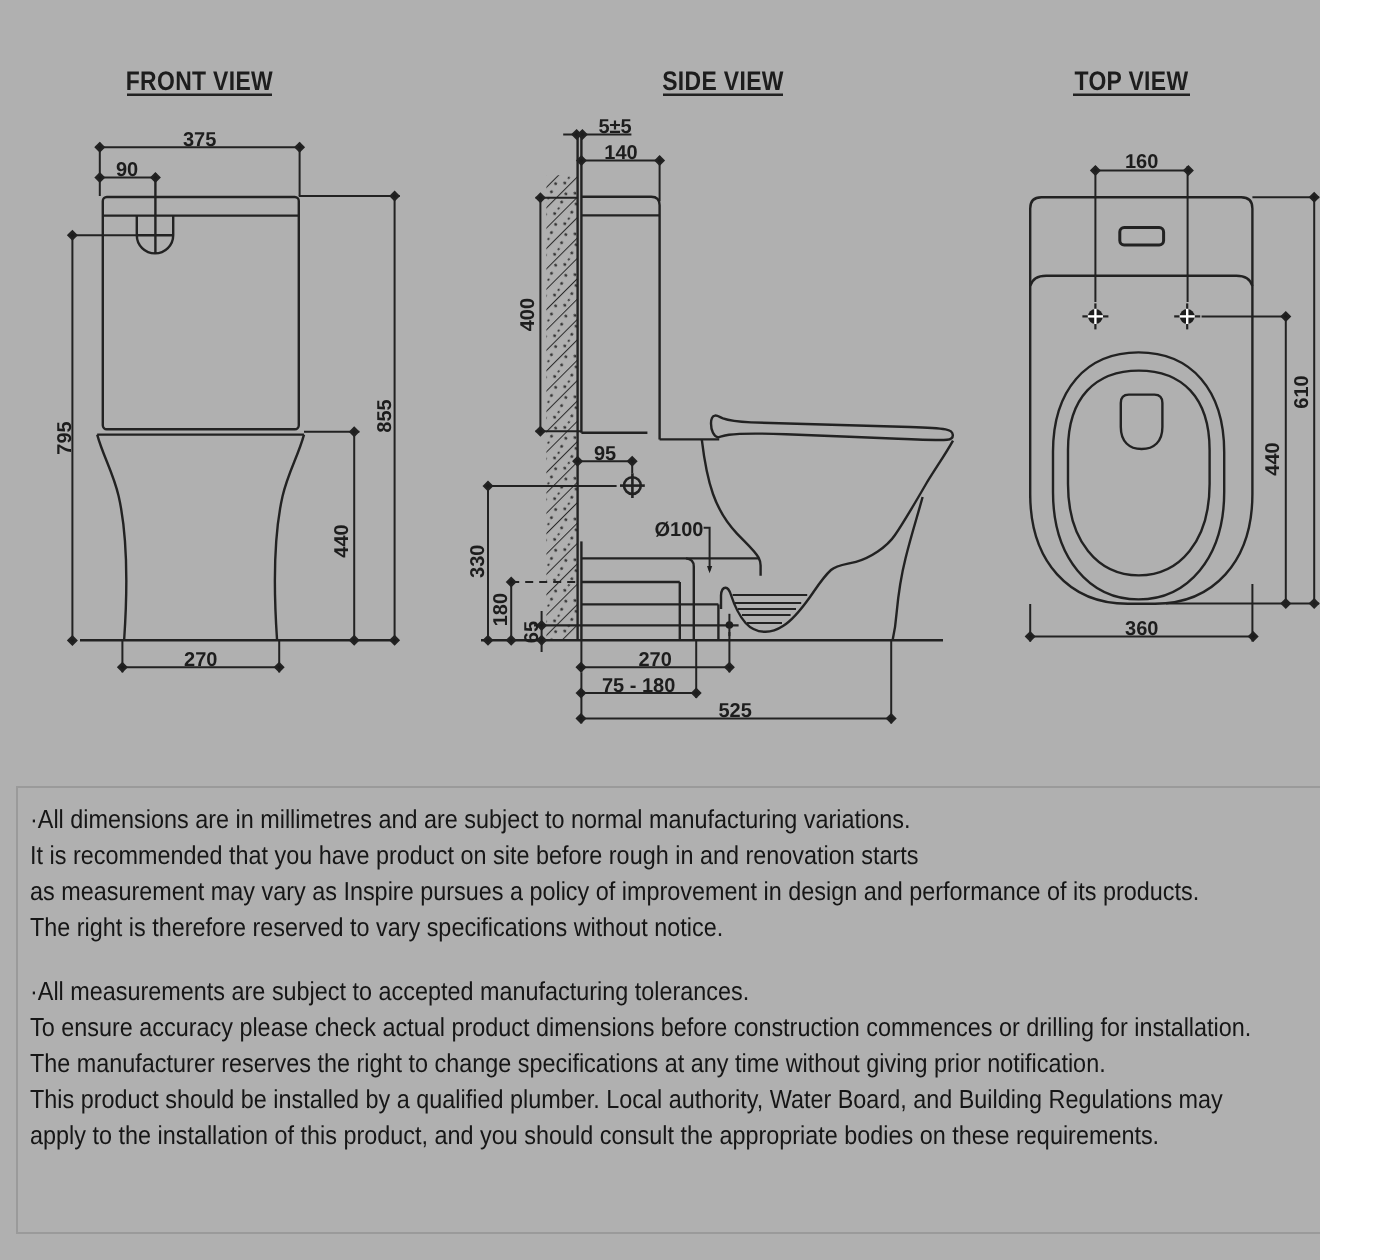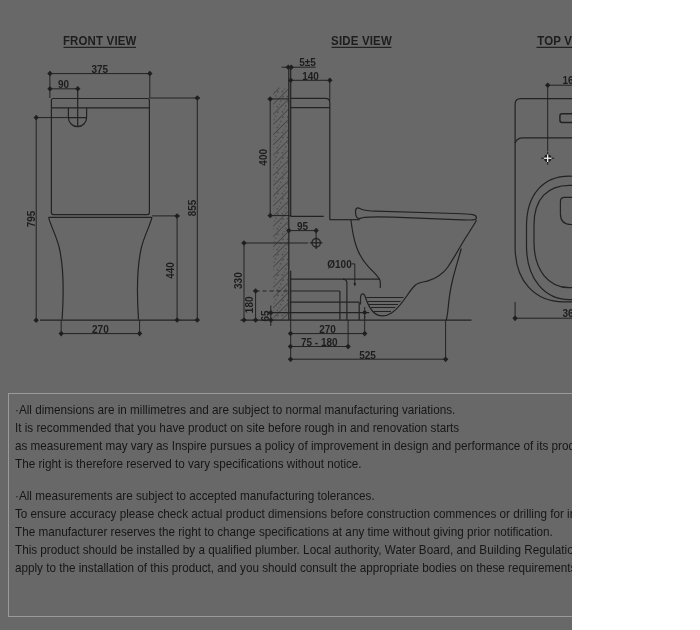--- a/index.html
+++ b/index.html
@@ -1,16 +1,16 @@
 <!DOCTYPE html>
 <html><head>
 <meta charset="utf-8">
 <style>
 html,body{margin:0;padding:0;background:#fff;}
-#page{position:relative;filter:grayscale(1);width:572px;height:630px;background:#ef4444;font-family:"Liberation Sans",sans-serif;overflow:hidden;}
+#page{position:relative;filter:grayscale(1);width:660px;height:630px;background:#84cc16;font-family:"Liberation Sans",sans-serif;overflow:hidden;}
 svg{position:absolute;left:0;top:0;opacity:0.999;}
 svg text{font-family:"Liberation Sans",sans-serif;fill:#1d1d1d;opacity:0.999;}
 .dim{font-size:10px;font-weight:bold;}
 .ttl{font-size:13.5px;font-weight:bold;letter-spacing:0.2px;}
 #notes{position:absolute;left:8px;top:393px;width:682px;height:222px;border:1px solid #9a9a9a;}
 .np{position:absolute;left:15px;opacity:0.999;font-size:13px;line-height:18px;color:#161616;white-space:nowrap;transform:scaleX(0.9);transform-origin:0 0;}
 </style>
 </head>
 <body>
 <div id="page">

